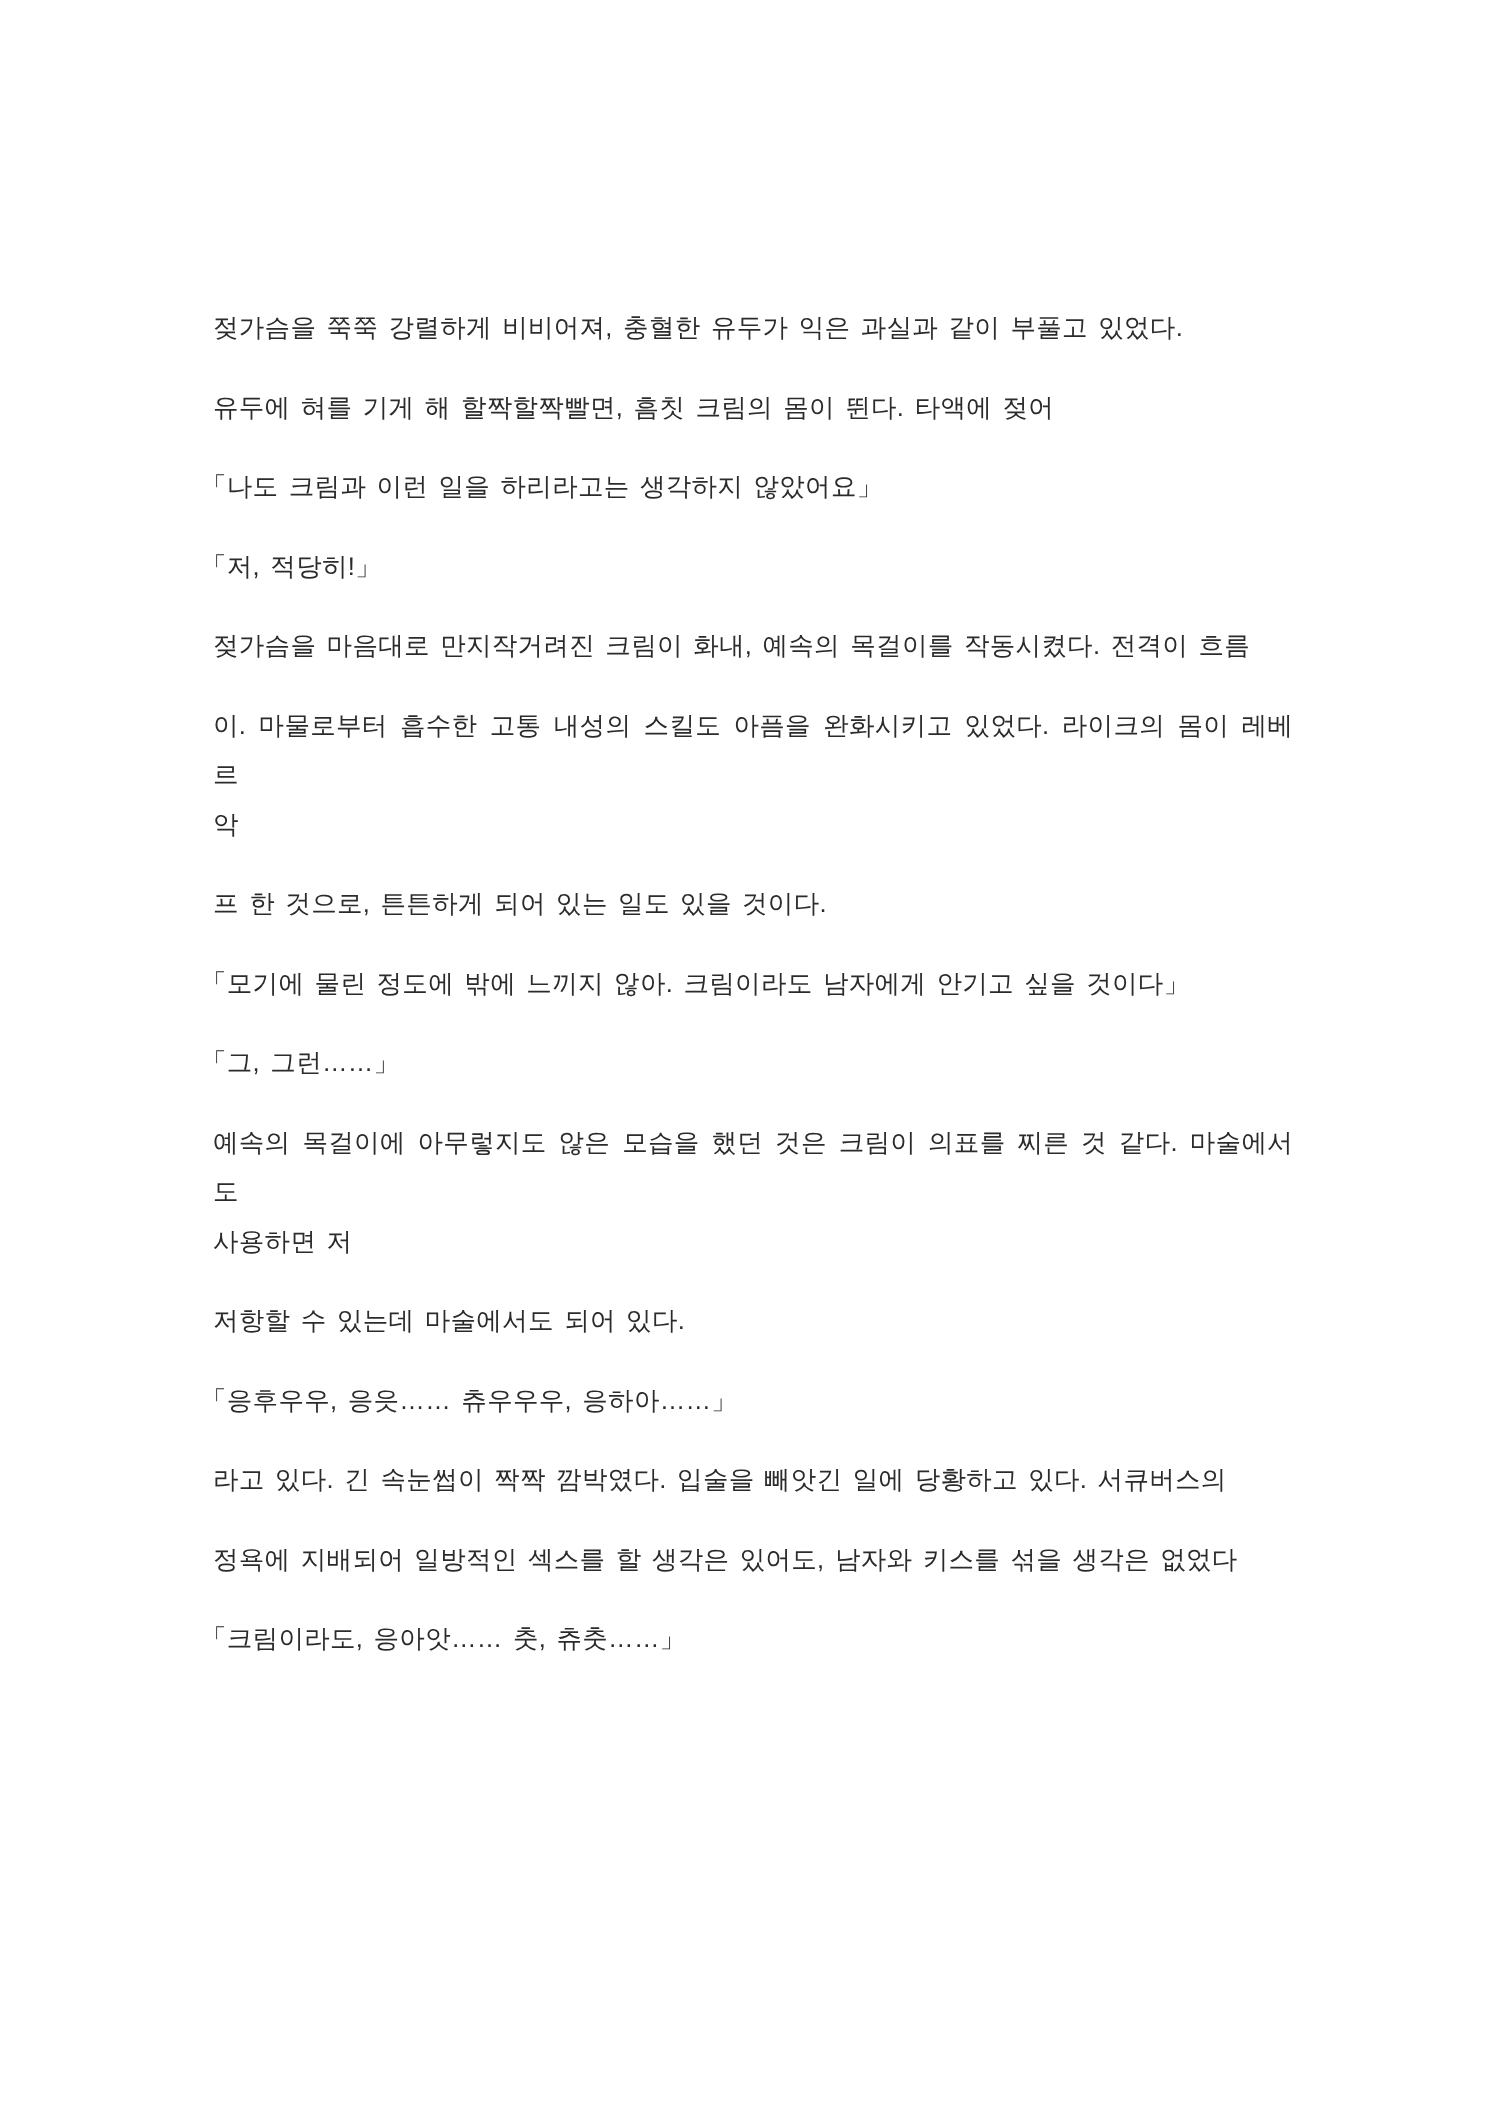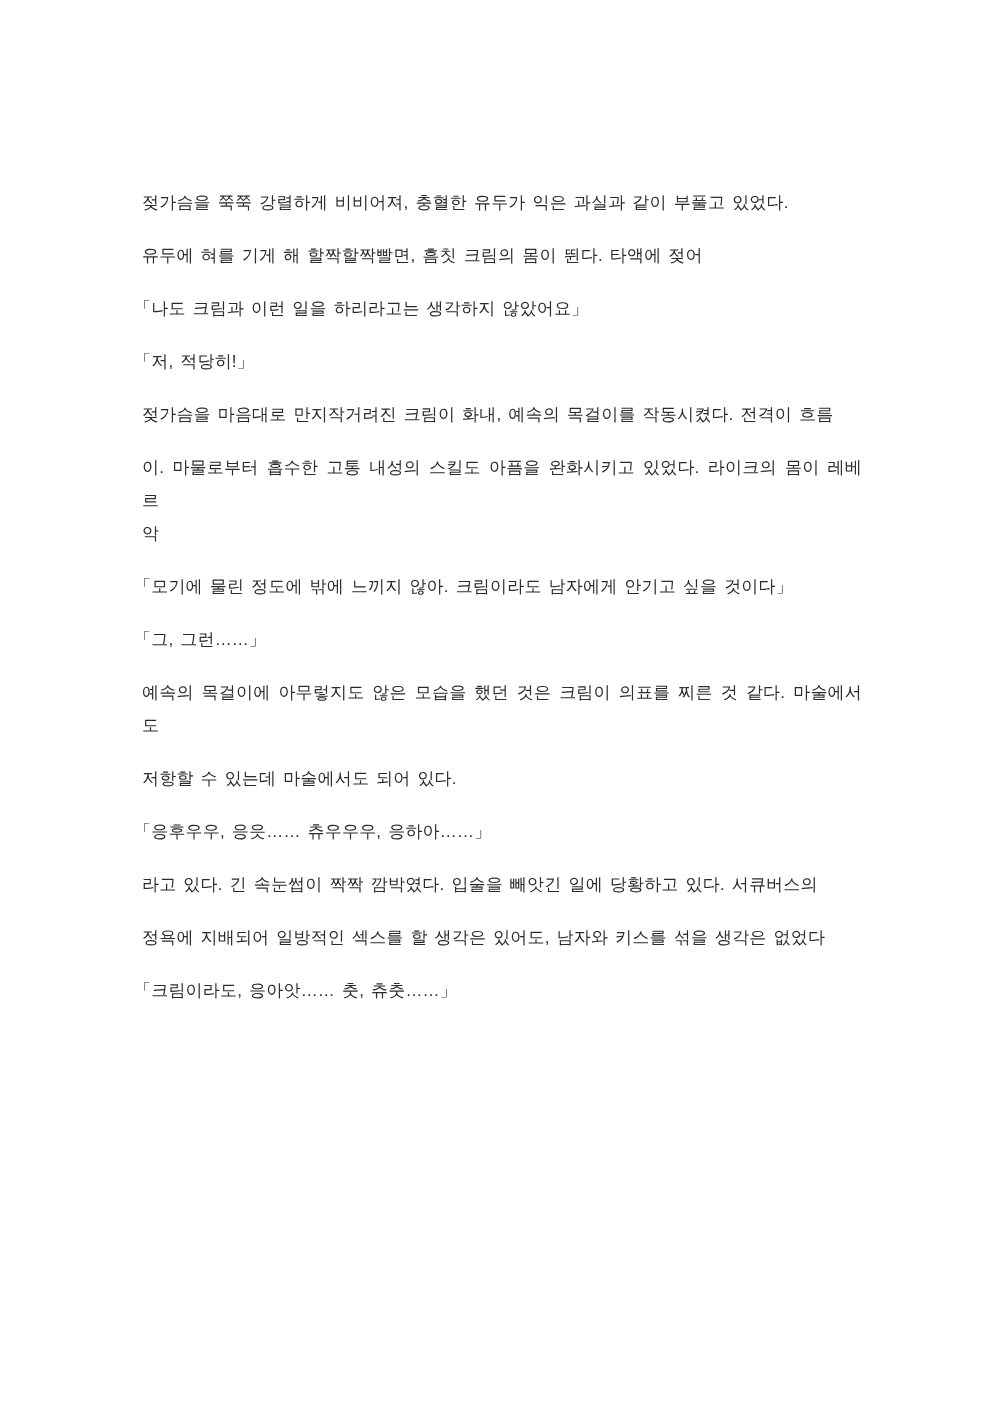--- a/index.html
+++ b/index.html
@@ -20,20 +20,21 @@
     padding: 186px 130px 0 134px;
     background: #ffffff;
   }
   .para {
     margin: 0 0 20px 0;
     color: #2b2b2b;
     font-size: 17px;
   }
   .para.indent {
     padding-left: 8px;
+    margin-top: 16px;
   }
   .line {
     line-height: 33px;
     letter-spacing: 0.2px;
     word-spacing: 2px;
     text-align: left;
     white-space: normal;
   }
   
   .line.fill {
@@ -66,31 +67,35 @@
   <div class="para indent">
     <div class="line">젖가슴을 마음대로 만지작거려진 크림이 화내, 예속의 목걸이를 작동시켰다. 전격이 흐름</div>
   </div>
 
 
   <div class="para indent">
     <div class="line fill">이. 마물로부터 흡수한 고통 내성의 스킬도 아픔을 완화시키고 있었다. 라이크의 몸이 레베르</div>
     <div class="line">악</div>
   </div>
 
+  <div class="para indent">
+    <div class="line">프 한 것으로, 튼튼하게 되어 있는 일도 있을 것이다.</div>
+  </div>
 
   <div class="para">
     <div class="line">「모기에 물린 정도에 밖에 느끼지 않아. 크림이라도 남자에게 안기고 싶을 것이다」</div>
   </div>
 
   <div class="para">
     <div class="line">「그, 그런……」</div>
   </div>
 
   <div class="para indent">
     <div class="line fill">예속의 목걸이에 아무렇지도 않은 모습을 했던 것은 크림이 의표를 찌른 것 같다. 마술에서도</div>
+    <div class="line">사용하면 저</div>
   </div>
 
   <div class="para indent">
     <div class="line">저항할 수 있는데 마술에서도 되어 있다.</div>
   </div>
 
   <div class="para">
     <div class="line">「응후우우, 응읏…… 츄우우우, 응하아……」</div>
   </div>
 

